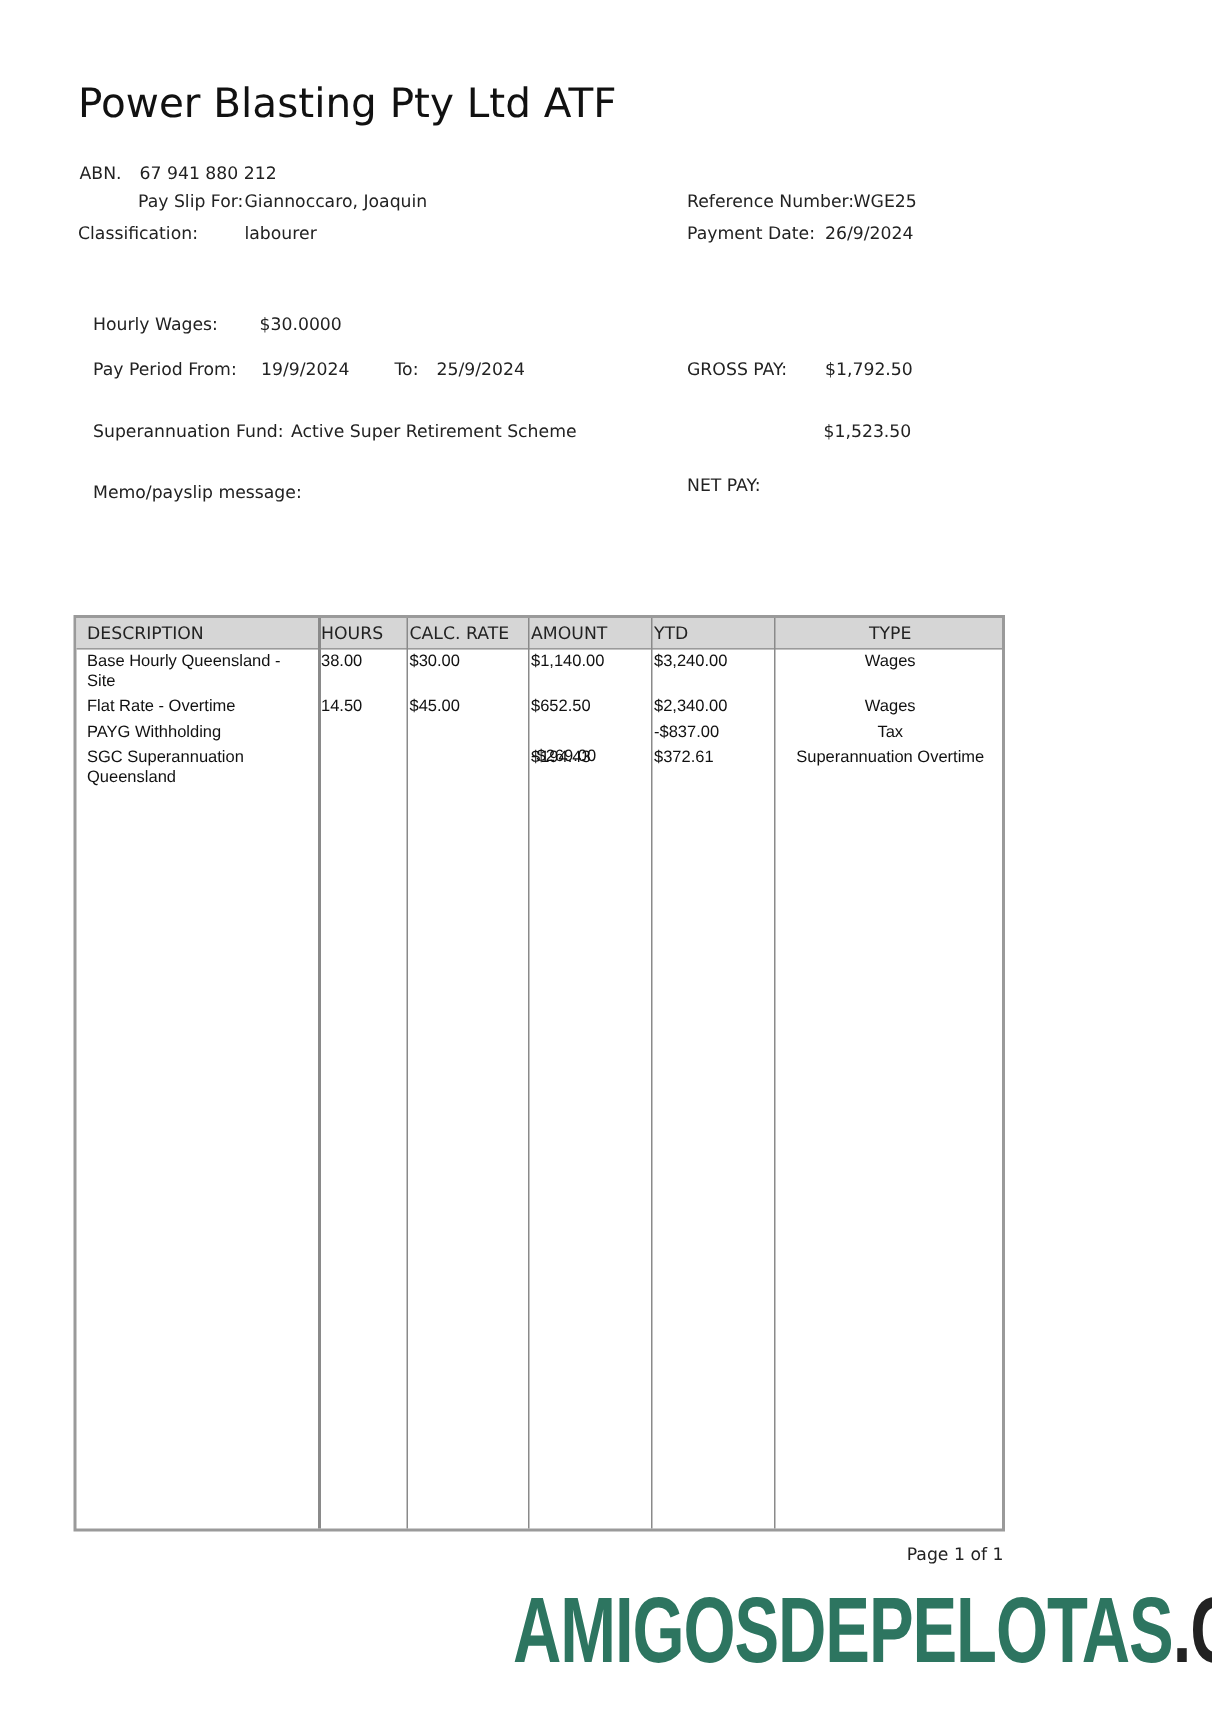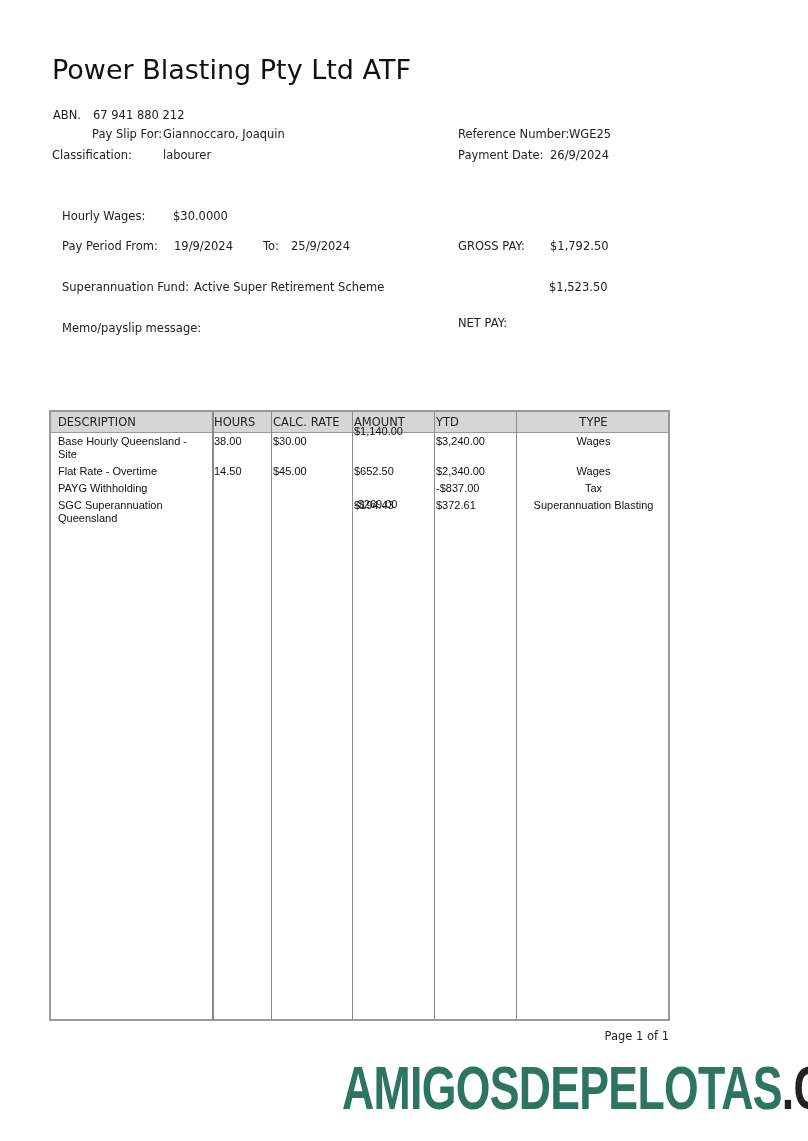--- a/index.html
+++ b/index.html
@@ -77,21 +77,21 @@
     <div class="hcell r" style="left:222px; width:72px;">CALC. RATE</div>
     <div class="hcell r" style="left:303px; width:73px;">AMOUNT</div>
     <div class="hcell r" style="left:385px; width:72px;">YTD</div>
     <div class="hcell c" style="left:466px; width:153px;">TYPE</div>
 
     <div>
       <div class="cell" style="left:7px; top:23px; width:150px; white-space:pre-line;">Base Hourly Queensland -
 Site</div>
       <div class="cell r" style="left:163px; top:23px; width:50px;">38.00</div>
       <div class="cell r" style="left:222px; top:23px; width:72px;">$30.00</div>
-      <div class="cell r" style="left:303px; top:13px; width:62px;">$1,140.00</div>
+      <div class="cell r" style="left:303px; top:23px; width:62px;">$1,140.00</div>
       <div class="cell r" style="left:385px; top:23px; width:56px;">$3,240.00</div>
       <div class="cell c" style="left:466px; top:23px; width:153px;">Wages</div>
     </div>
 
     <div>
       <div class="cell" style="left:7px; top:53px; width:150px;">Flat Rate - Overtime</div>
       <div class="cell r" style="left:163px; top:53px; width:50px;">14.50</div>
       <div class="cell r" style="left:222px; top:53px; width:72px;">$45.00</div>
       <div class="cell r" style="left:303px; top:53px; width:95px;">$652.50</div>
       <div class="cell r" style="left:385px; top:53px; width:96px;">$2,340.00</div>
@@ -103,20 +103,20 @@
       <div class="cell r" style="left:303px; top:86px; width:73px;">-$269.00</div>
       <div class="cell r" style="left:385px; top:70px; width:72px;">-$837.00</div>
       <div class="cell c" style="left:466px; top:70px; width:153px;">Tax</div>
     </div>
 
     <div>
       <div class="cell" style="left:7px; top:87px; width:150px; white-space:pre-line;">SGC Superannuation
 Queensland</div>
       <div class="cell r" style="left:303px; top:87px; width:73px;">$194.43</div>
       <div class="cell r" style="left:385px; top:87px; width:72px;">$372.61</div>
-      <div class="cell c" style="left:466px; top:87px; width:153px; white-space:nowrap;">Superannuation Blasting</div>
+      <div class="cell c" style="left:466px; top:87px; width:153px; white-space:nowrap;">Superannuation Overtime</div>
     </div>
   </div>
 
   <div class="abs page">Page 1 of 1</div>
 
   <div class="brand"><span class="g">AMIGOSDEPELOTAS</span><span class="d">.COM</span></div>
 </div>
 
 </body></html>

